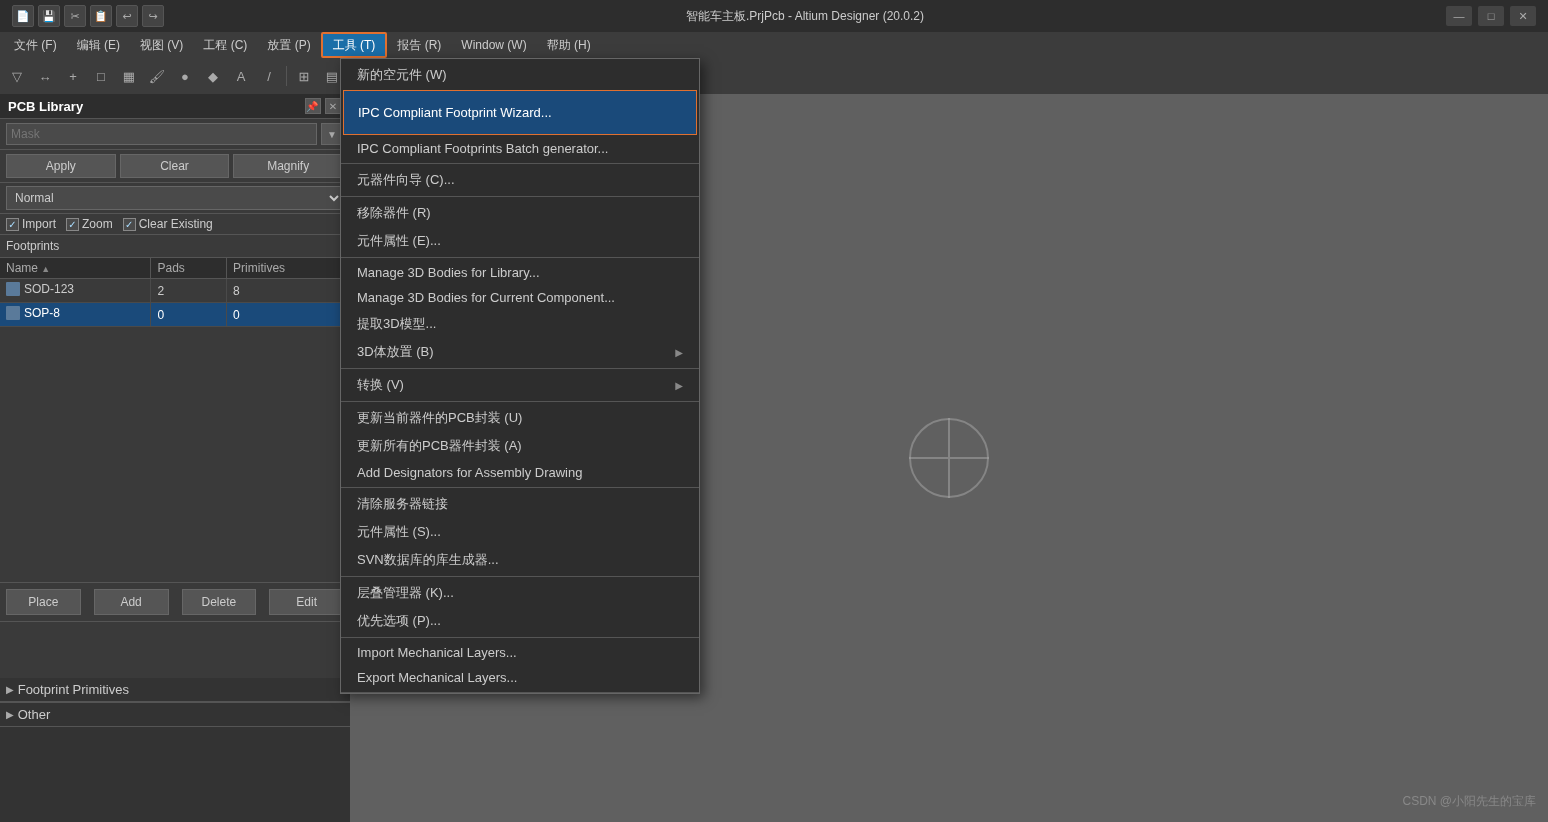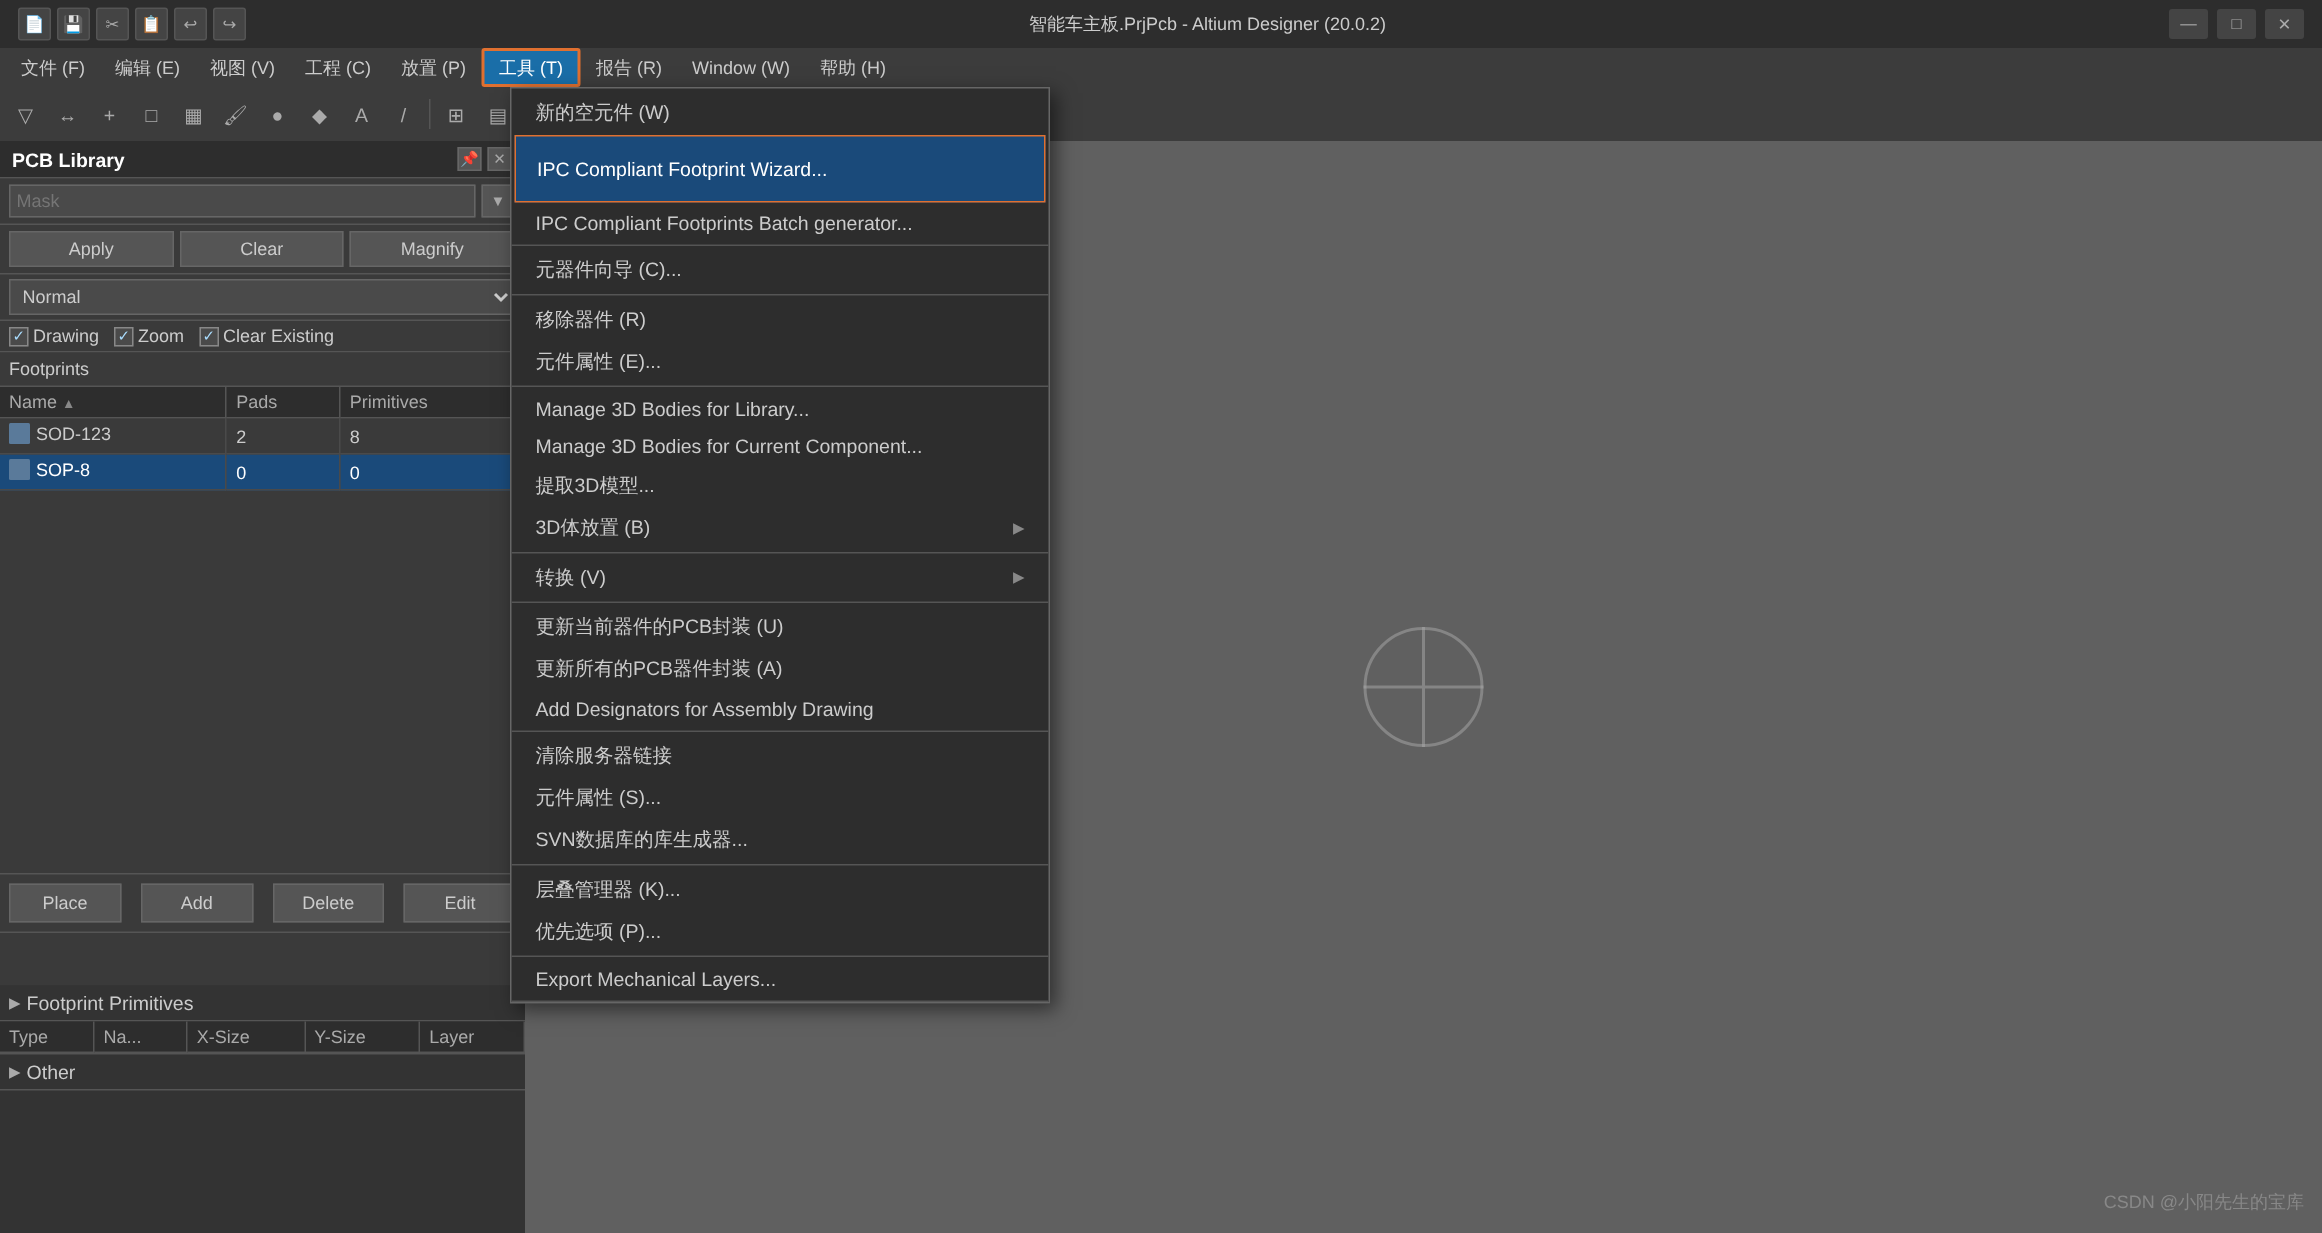--- a/index.html
+++ b/index.html
@@ -499,21 +499,21 @@
 
   <div class="normal-row">
     <select class="normal-select">
       <option>Normal</option>
     </select>
   </div>
 
   <div class="checkbox-row">
     <label class="cb-item">
       <div class="cb-box">✓</div>
-      <span>Drawing</span>
+      <span>Import</span>
     </label>
     <label class="cb-item">
       <div class="cb-box">✓</div>
       <span>Zoom</span>
     </label>
     <label class="cb-item">
       <div class="cb-box">✓</div>
       <span>Clear Existing</span>
     </label>
   </div>
@@ -560,32 +560,20 @@
     <button class="action-btn">Add</button>
     <button class="action-btn">Delete</button>
     <button class="action-btn">Edit</button>
   </div>
 
   <div style="position:absolute; bottom:120px; left:0; width:350px; background:#333;">
     <div class="primitives-header">
       <span class="expand-icon">▶</span>
       <span>Footprint Primitives</span>
     </div>
-    <table class="primitives-table">
-      <thead>
-        <tr>
-          <th>Type</th>
-          <th>Na...</th>
-          <th>X-Size</th>
-          <th>Y-Size</th>
-          <th>Layer</th>
-        </tr>
-      </thead>
-      <tbody></tbody>
-    </table>
   </div>
 
   <div style="position:absolute; bottom:0; left:0; width:350px; height:120px; background:#333; border-top:1px solid #555;">
     <div class="other-header">
       <span class="expand-icon">▶</span>
       <span>Other</span>
     </div>
   </div>
 </div>
 
@@ -667,18 +655,21 @@
   <div class="menu-section">
     <div class="drop-item">
       <span>层叠管理器 (K)...</span>
     </div>
     <div class="drop-item">
       <span>优先选项 (P)...</span>
     </div>
   </div>
   <div class="menu-section">
     <div class="drop-item">
+      <span>Import Mechanical Layers...</span>
+    </div>
+    <div class="drop-item">
       <span>Export Mechanical Layers...</span>
     </div>
   </div>
 </div>
 
 <div class="watermark">CSDN @小阳先生的宝库</div>
 
 </body></html>

